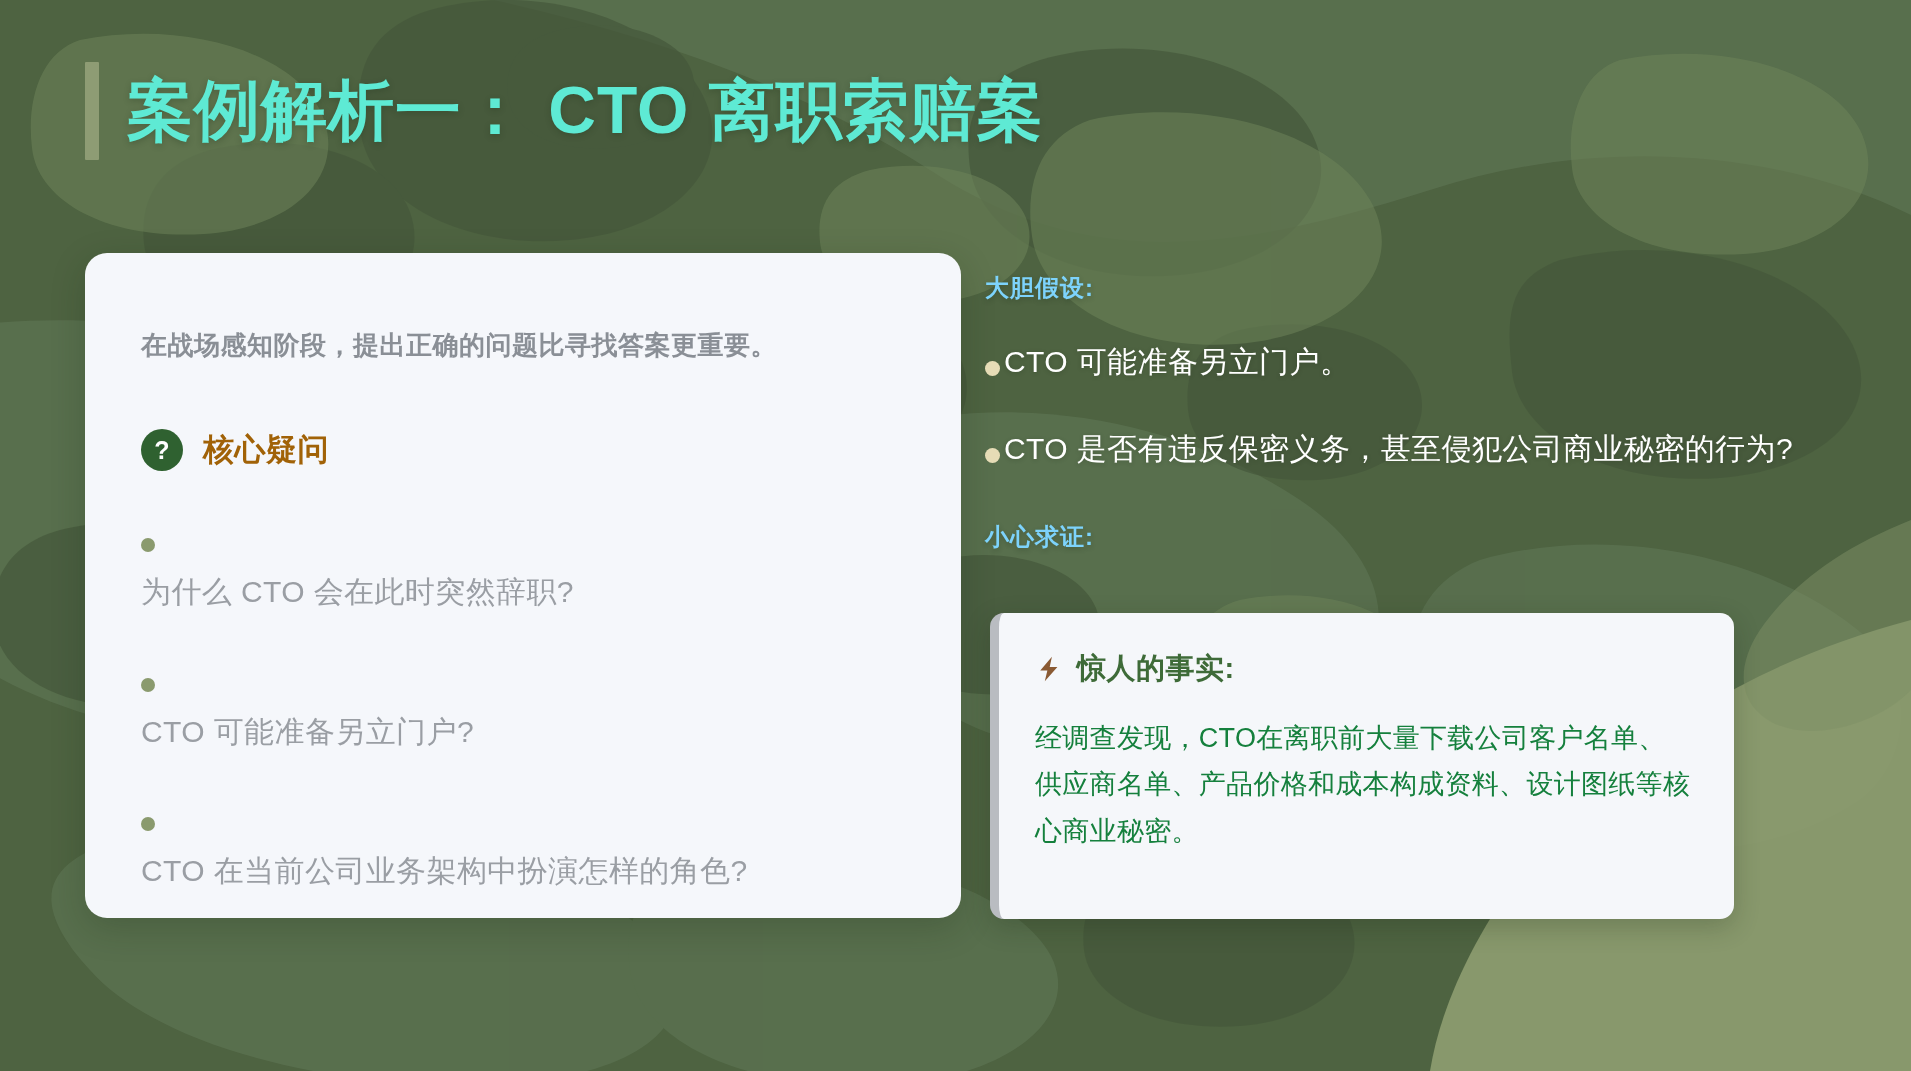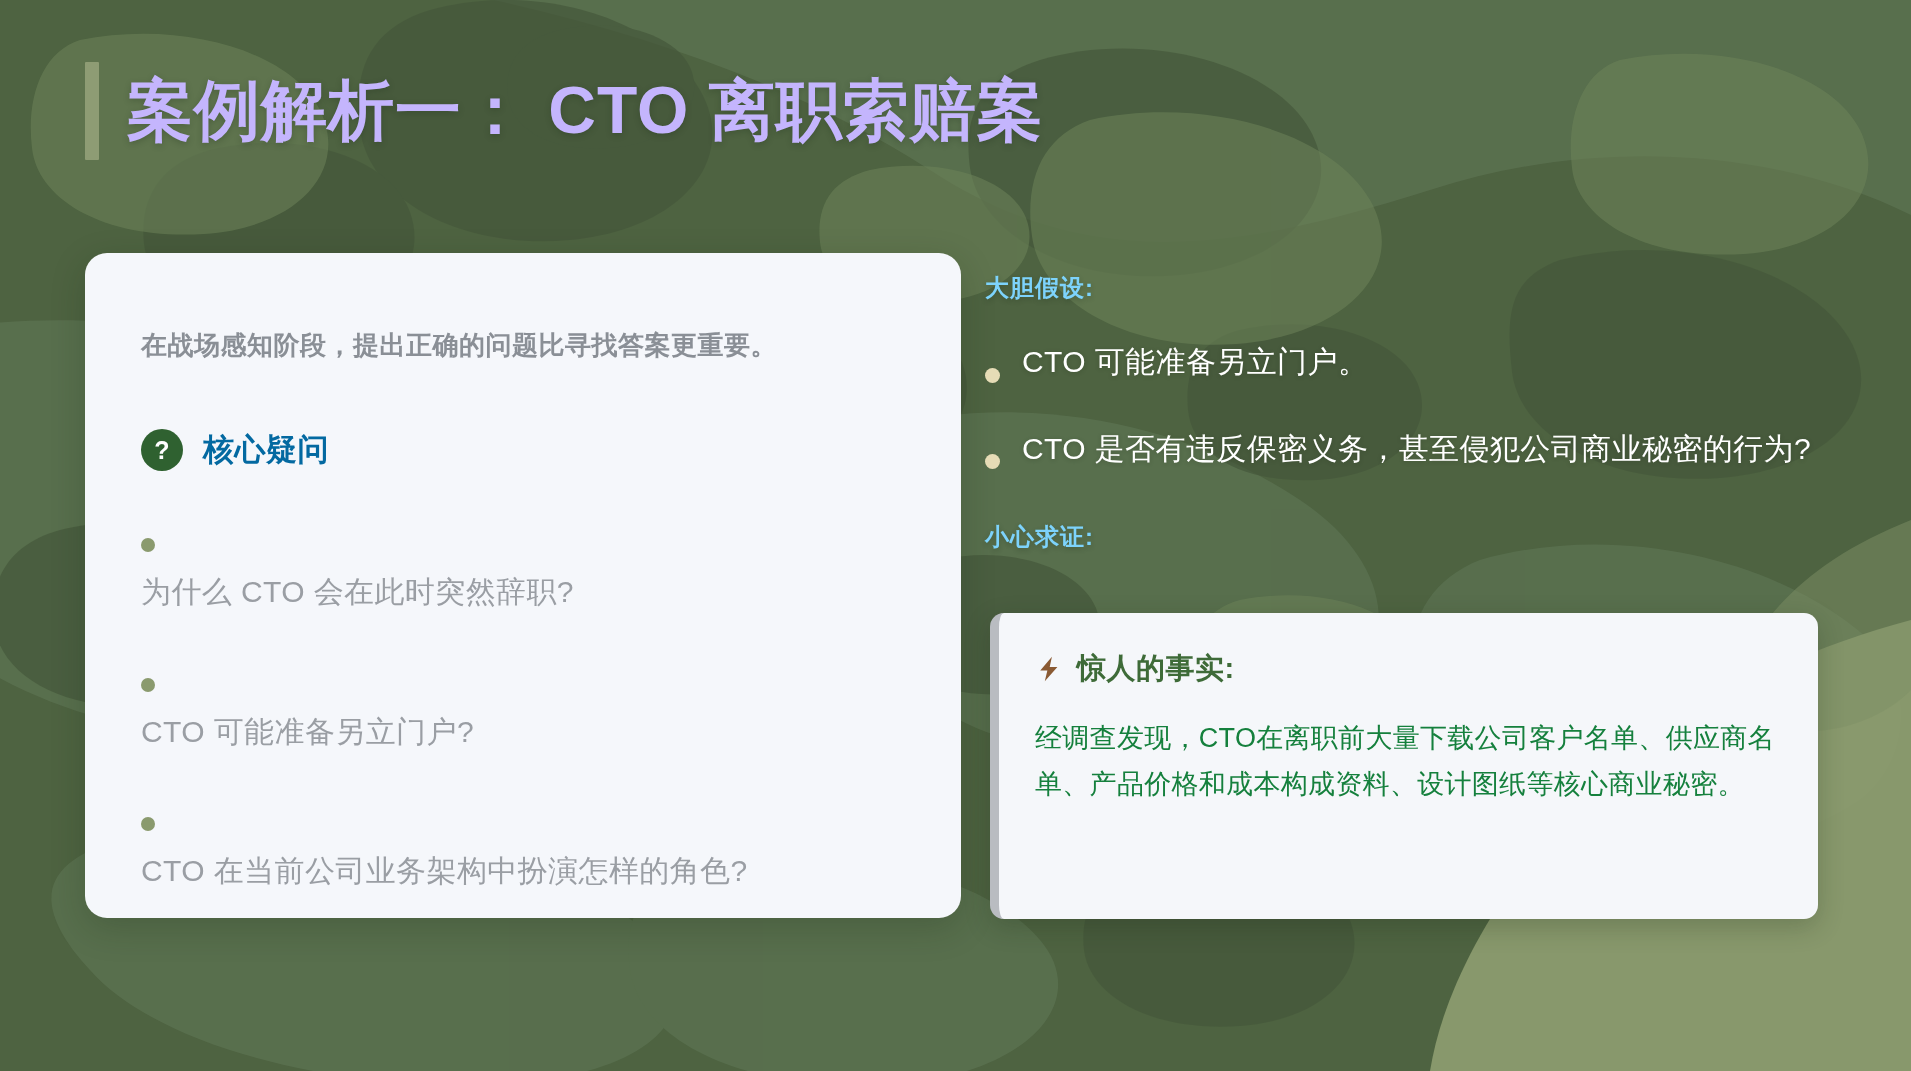--- a/index.html
+++ b/index.html
@@ -41,21 +41,21 @@
     z-index: 5;
   }
   #title-accent {
     width: 14px;
     height: 98px;
     background: #8e9c74;
     border-radius: 1px;
     flex: 0 0 auto;
   }
   #page-title {
-    color: #c4b5fd;
+    color: #5eead4;
     font-size: 66px;
     font-weight: 700;
     letter-spacing: 1px;
     line-height: 1.05;
     white-space: nowrap;
     text-shadow: 0 2px 6px rgba(30,45,25,.28);
   }
 
   
   #left-card {
@@ -93,21 +93,21 @@
     color: #ffffff;
     display: flex;
     align-items: center;
     justify-content: center;
     font-size: 25px;
     font-weight: 700;
     line-height: 1;
     flex: 0 0 auto;
   }
   #core-heading-text {
-    color: #0369a1;
+    color: #a16207;
     font-size: 31px;
     font-weight: 700;
     letter-spacing: .5px;
   }
 
   #core-questions {
     margin-top: 54px;
     list-style: none;
   }
   #core-questions li {
@@ -149,22 +149,22 @@
     letter-spacing: 1px;
     text-shadow: 0 2px 5px rgba(30,45,25,.3);
   }
 
   #hypothesis-list {
     list-style: none;
     margin-top: 38px;
   }
   #hypothesis-list li {
     display: flex;
-    align-items: flex-end;
-    gap: 22px;
+    align-items: center;
+    gap: 4px;
     margin-bottom: 46px;
   }
   #hypothesis-list li:last-child { margin-bottom: 4px; }
   .bullet-cream {
     width: 15px;
     height: 15px;
     border-radius: 50%;
     background: #e6dcb6;
     flex: 0 0 auto;
     margin-top: 13px;
@@ -178,21 +178,21 @@
     text-shadow: 0 1px 4px rgba(30,45,25,.25);
   }
 
   #verify-heading { margin-top: 52px; }
 
   
   #fact-card {
     position: absolute;
     left: 990px;
     top: 613px;
-    width: 828px;
+    width: 744px;
     height: 306px;
     background: #f5f7fa;
     border-radius: 14px;
     border-left: 9px solid #b9bcc1;
     box-shadow: 0 8px 26px rgba(25,40,20,.24);
     padding: 36px 42px 30px 36px;
     z-index: 4;
   }
   #fact-heading-row {
     display: flex;

